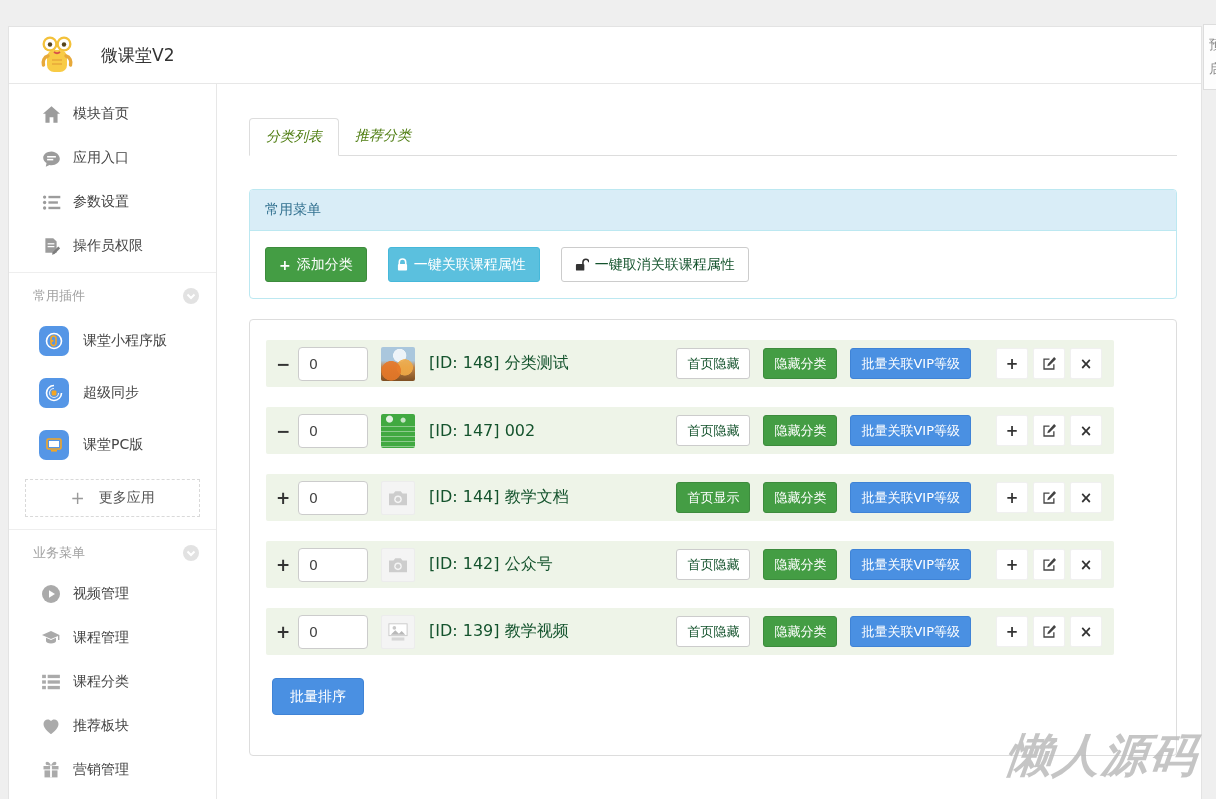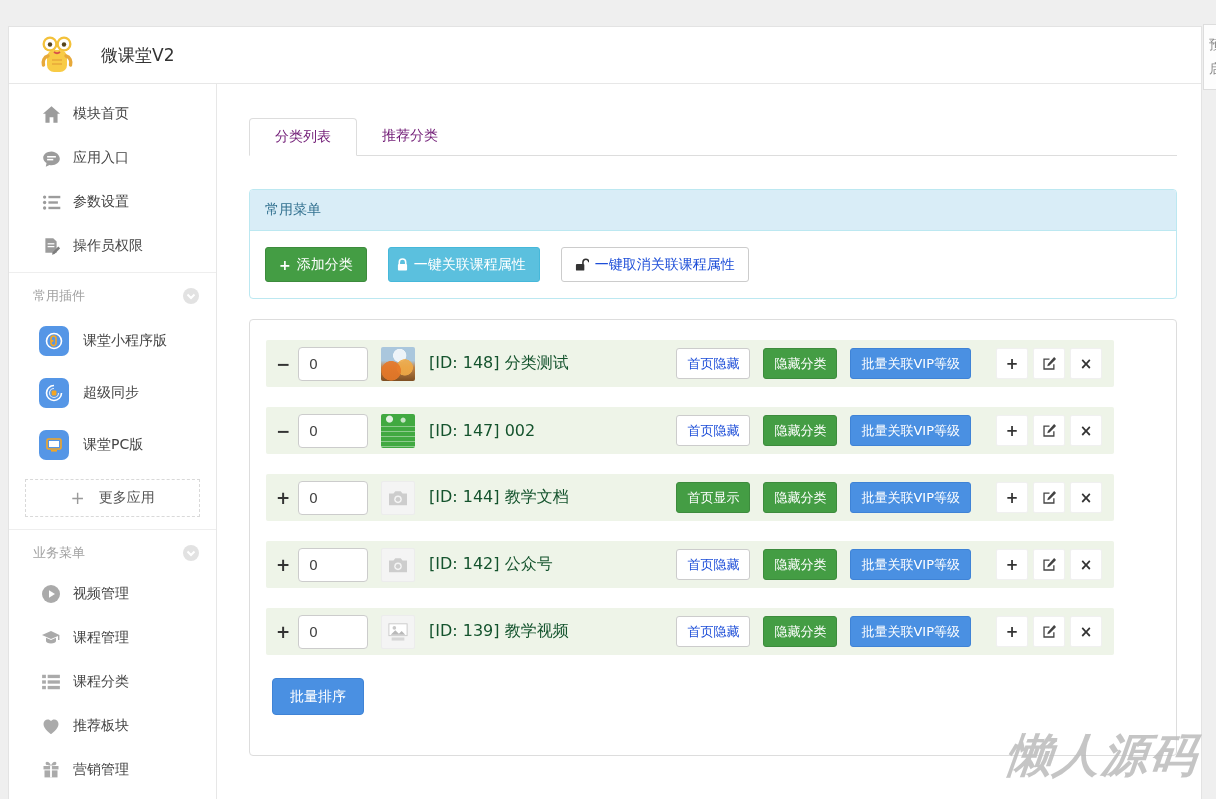--- a/index.html
+++ b/index.html
@@ -24,32 +24,32 @@
   .chev { width:18px; height:18px; }
   .plugin-item { display:flex; align-items:center; height:52px; padding-left:30px; font-size:14px; color:#444; cursor:pointer; }
   .app-ic { width:30px; height:30px; border-radius:7px; background:#5596e6; margin-right:14px; display:flex; align-items:center; justify-content:center; flex:none; }
   .more-box { margin:8px 16px 12px 16px; height:38px; border:1px dashed #d9d9d9; display:flex; align-items:center; justify-content:center; font-size:14px; color:#555; cursor:pointer; }
   .more-box .plus { color:#9a9a9a; font-size:17px; margin-right:14px; }
 
   
   .main { flex:1; }
   .main-inner { width:928px; margin:34px 0 0 32px; }
   .tabs { border-bottom:1px solid #ddd; display:flex; height:38px; }
-  .tab { padding:9px 25px; font-size:14px; color:#701a75; cursor:pointer; }
+  .tab { padding:9px 16px; font-size:14px; color:#4d7c0f; cursor:pointer;font-style:italic; }
   .tab.active { background:#fff; border:1px solid #ddd; border-bottom:1px solid #fff; border-radius:4px 4px 0 0; margin-bottom:-1px; }
 
   .panel-info { margin-top:33px; border:1px solid #bce8f1; border-radius:4px; }
   .panel-info .p-head { background:#d9edf7; color:#31708f; font-size:14px; padding:11px 15px; border-bottom:1px solid #bce8f1; border-radius:3px 3px 0 0; }
   .panel-info .p-body { padding:16px 15px; display:flex; align-items:center; }
 
   .btn { display:inline-flex; align-items:center; justify-content:center; border:1px solid transparent; border-radius:3px; font-size:14px; cursor:pointer; background:#fff; font-family:inherit; }
   .btn-lg { height:35px; padding:0 13px; }
   .btn-green { background:#449d44; border-color:#3d8b3d; color:#fff; }
   .btn-info { background:#5bc0de; border-color:#46b8da; color:#fff;padding-left:8px; }
-  .btn-default { background:#fff; border-color:#ccc; color:#1d4ed8; }
+  .btn-default { background:#fff; border-color:#ccc; color:#14532d; }
   .btn .bic { margin-right:6px; display:inline-flex; }
   .gap { width:21px; flex:none; }
 
   .list-panel { margin-top:20px; border:1px solid #ddd; border-radius:4px; padding:20px 16px 40px 16px; }
   .cat-row { width:848px; height:47px; background:#eef4e8; display:flex; align-items:center; padding:0 12px 0 10px; margin-bottom:20px; border-radius:2px; }
   .expand { width:22px; font-size:17px; font-weight:bold; color:#333; cursor:pointer; }
   .sort-input { width:70px; height:34px; border:1px solid #ccc; border-radius:4px; padding-left:10px; font-size:14px; color:#444; font-family:inherit; }
   .thumb { width:34px; height:34px; margin-left:13px; flex:none; display:flex; align-items:center; justify-content:center; border-radius:2px; }
   .thumb-photo { background:
       radial-gradient(circle at 30% 70%, rgba(230,120,40,.9) 0 28%, transparent 30%),

